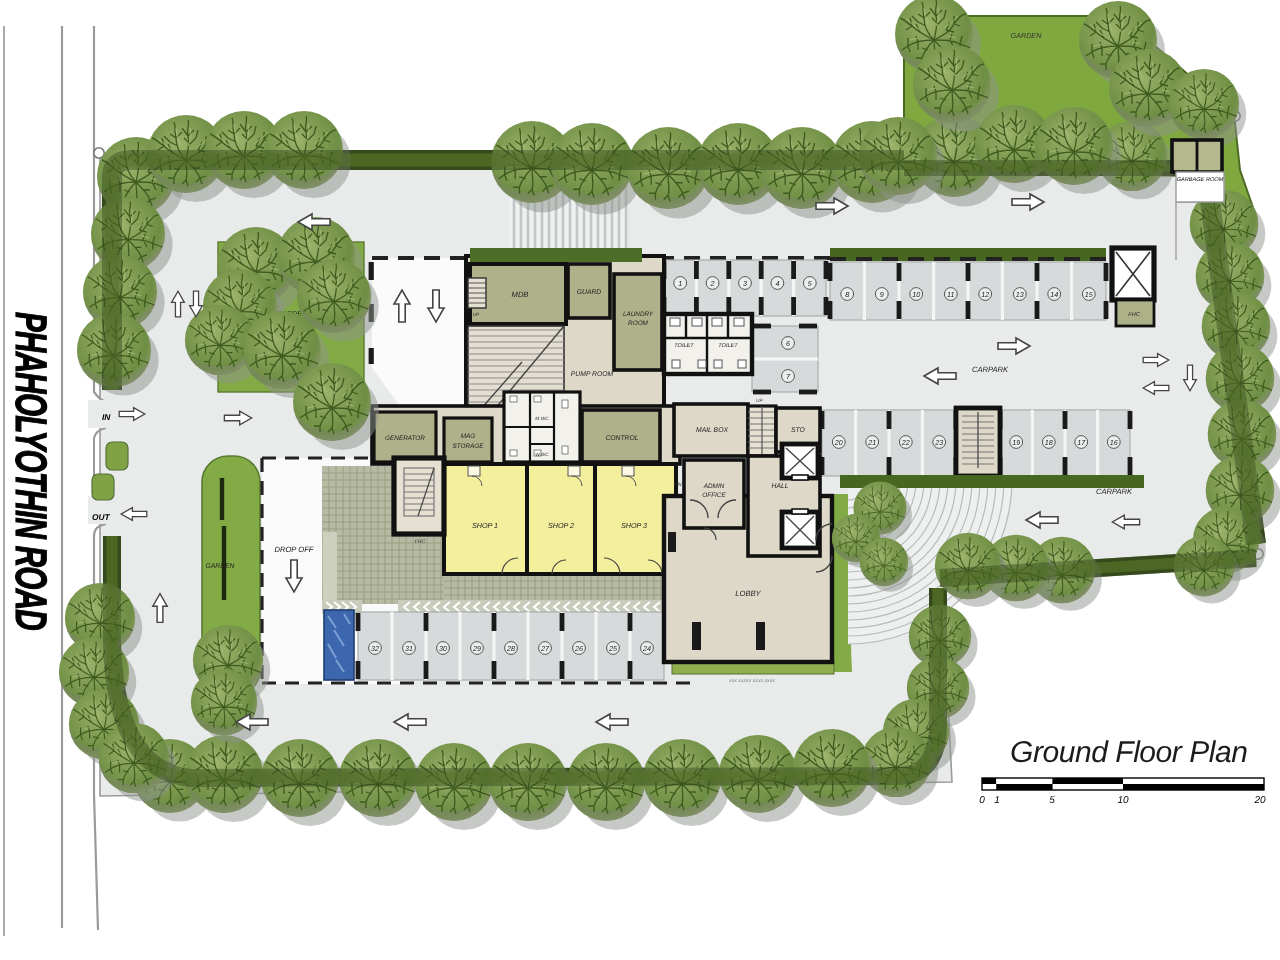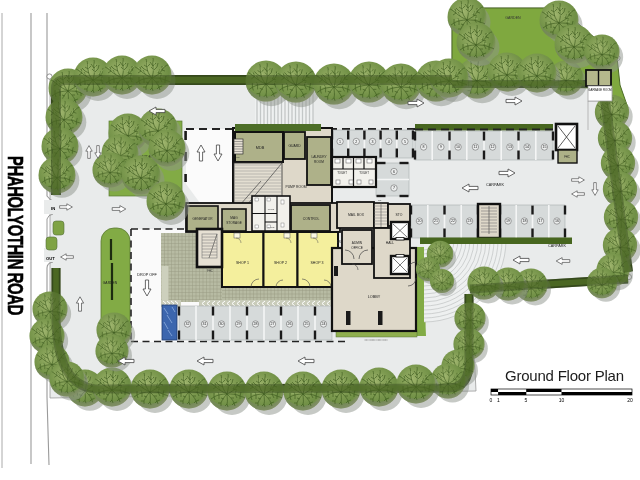--- a/index.html
+++ b/index.html
@@ -1,17 +1,17 @@
 <!DOCTYPE html>
 <html><head>
 <meta charset="utf-8">
 <style>
 html,body{margin:0;padding:0;background:#fff;}
 #page{position:relative;width:640px;height:480px;overflow:hidden;background:#fff;
- font-family:"Liberation Sans", sans-serif;}
+ font-family:"Liberation Sans", sans-serif;font-style:italic;}
 svg{position:absolute;left:0;top:0;}
 text{font-family:"Liberation Sans", sans-serif;}
 </style>
 </head>
 <body>
 <div id="page">
 <svg width="640" height="480" viewBox="0 0 640 480">
 <defs>
 <radialGradient id="treeg" cx="0.42" cy="0.38" r="0.65">
  <stop offset="0" stop-color="#9cb26b"></stop>

